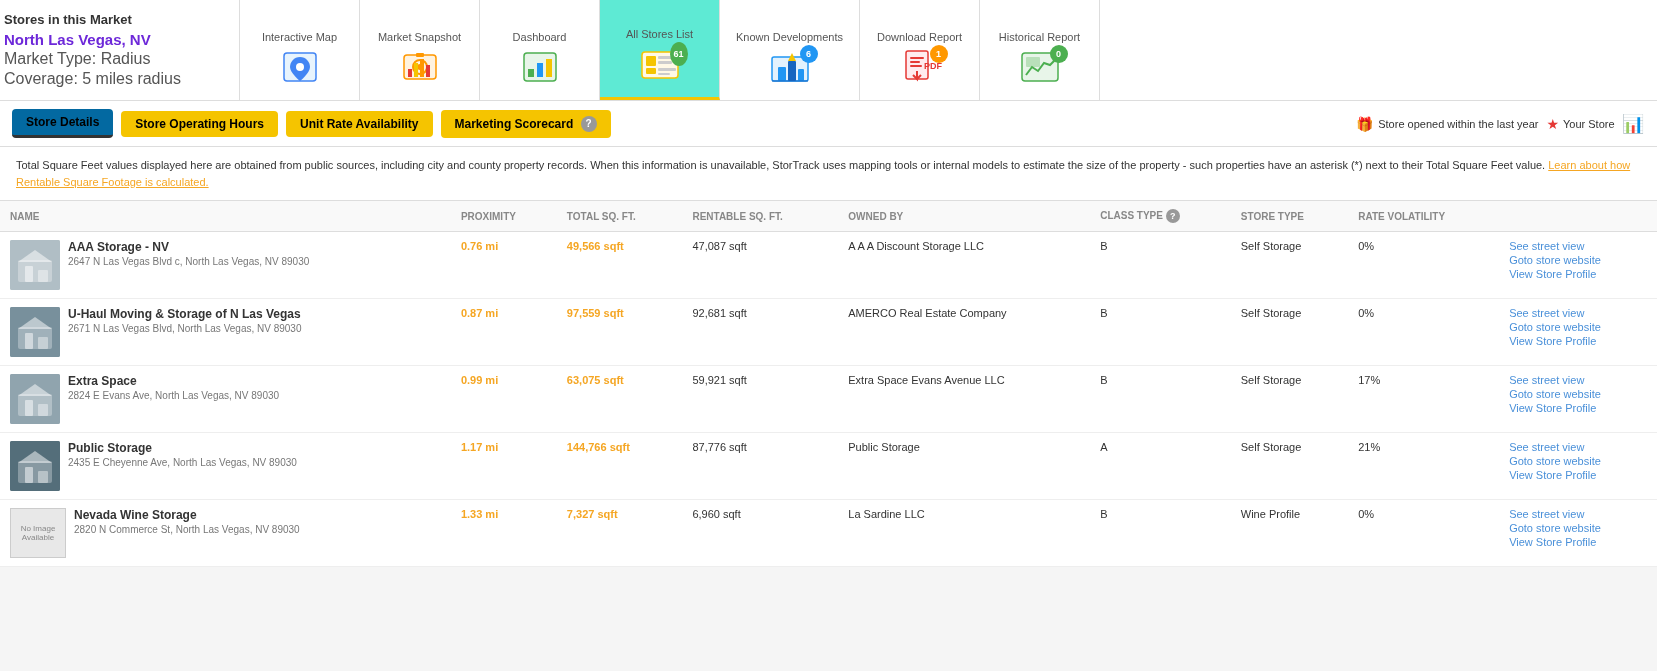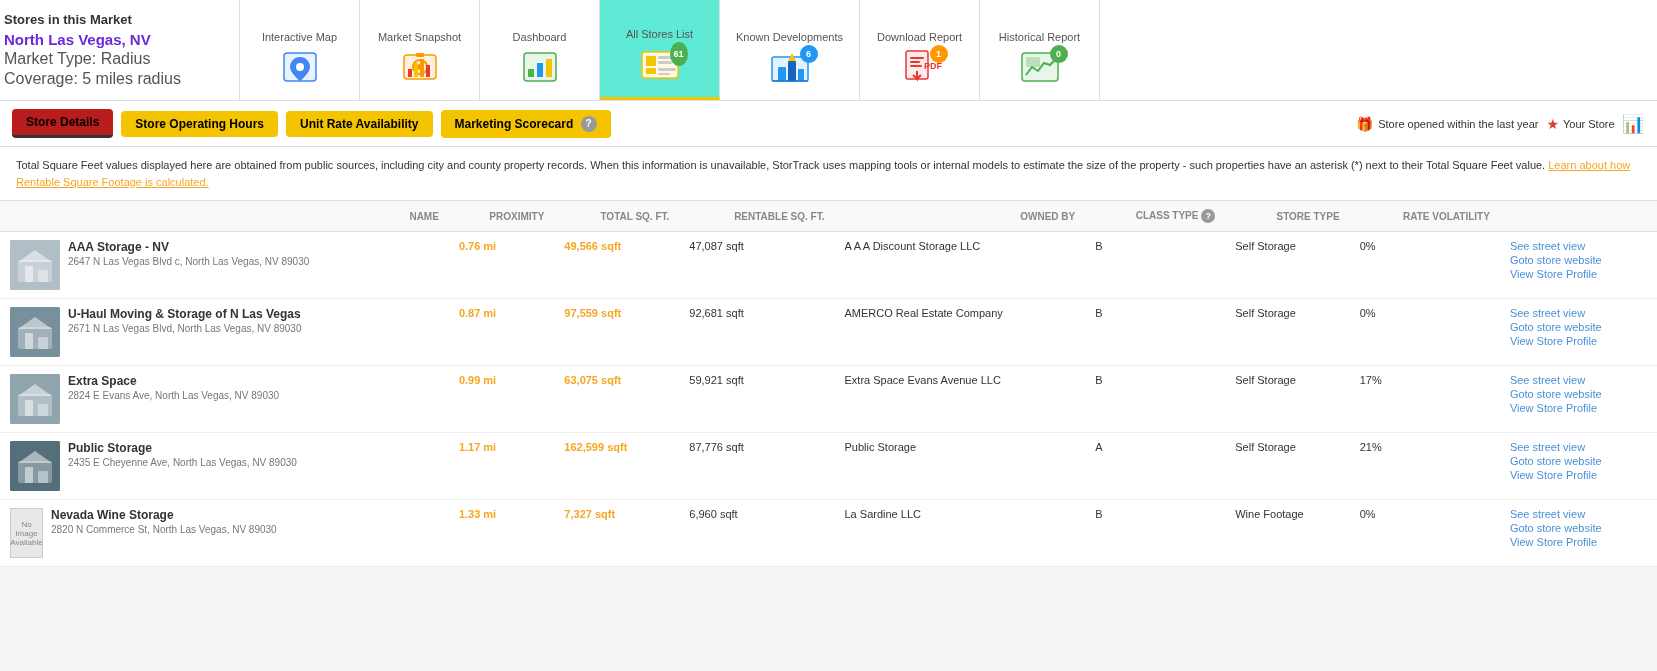--- a/index.html
+++ b/index.html
@@ -14,50 +14,50 @@
 
     
     .nav-tabs { display: flex; flex: 1; align-items: stretch; }
     .nav-tab { display: flex; flex-direction: column; align-items: center; justify-content: flex-end; padding: 8px 16px; min-width: 120px; border-right: 1px solid #ddd; cursor: pointer; background: #fff; text-align: center; }
     .nav-tab .tab-label { font-size: 11px; color: #555; margin-bottom: 6px; }
     .nav-tab .tab-icon { font-size: 28px; position: relative; }
 
     
     .sub-tabs-bar { display: flex; align-items: center; padding: 8px 12px; background: #fff; border-bottom: 1px solid #ddd; gap: 8px; }
     .sub-tab { padding: 6px 14px; border-radius: 4px; font-size: 12px; font-weight: bold; cursor: pointer; }
-    .sub-tab.active-tab { background: #b91c1c; color: #000; border-bottom: 3px solid #333; }
+    .sub-tab.active-tab { background: #0369a1; color: #000; border-bottom: 3px solid #333; }
     .sub-tab.yellow { background: #f5c400; color: #000; }
     .help-icon { display: inline-flex; align-items: center; justify-content: center; width: 16px; height: 16px; background: #999; color: #fff; border-radius: 50%; font-size: 10px; cursor: pointer; }
 
     .legend-area { margin-left: auto; display: flex; align-items: center; gap: 8px; font-size: 11px; }
     .legend-item { display: flex; align-items: center; gap: 4px; }
 
     
     .notice { padding: 10px 16px; background: #fff; font-size: 11px; color: #333; line-height: 1.5; border-bottom: 1px solid #ddd; }
     .notice a { color: #f5a623; text-decoration: underline; }
 
     
     .table-container { background: #fff; overflow-x: auto; }
     table { width: 100%; border-collapse: collapse; font-size: 11px; }
     thead tr { background: #f9f9f9; }
-    th { padding: 8px 10px; text-align: right; font-size: 10px; font-weight: bold; color: #888; text-transform: uppercase; border-bottom: 1px solid #ddd; white-space: nowrap; }
+    th { padding: 8px 10px; text-align: left; font-size: 10px; font-weight: bold; color: #888; text-transform: uppercase; border-bottom: 1px solid #ddd; white-space: nowrap; }
     td { padding: 8px 10px; border-bottom: 1px solid #eee; vertical-align: top; }
 
     .store-thumb { width: 50px; height: 50px; background: #ccc; object-fit: cover; border-radius: 2px; display: flex; align-items: center; justify-content: center; font-size: 8px; color: #666; text-align: center; overflow: hidden; }
     .store-cell { display: flex; gap: 8px; align-items: flex-start; }
     .store-name { font-weight: bold; color: #333; font-size: 12px; }
     .store-address { color: #777; font-size: 10px; margin-top: 2px; }
 
     .proximity { color: #f5a623; font-weight: bold; }
     .sqft-highlight { color: #f5a623; font-weight: bold; }
 
     .actions { display: flex; flex-direction: column; gap: 2px; }
     .action-link { color: #4a90d9; text-decoration: none; font-size: 11px; cursor: pointer; white-space: nowrap; }
 
-    .no-image { background: #e8e8e8; border: 1px solid #ccc; display: flex; align-items: center; justify-content: center; font-size: 8px; color: #888; text-align: center; width: 33px; height: 50px; }
+    .no-image { background: #e8e8e8; border: 1px solid #ccc; display: flex; align-items: center; justify-content: center; font-size: 8px; color: #888; text-align: center; width: 56px; height: 50px; }
 
     .nav-tab-active { background: #5eead4; border-bottom: 3px solid #f5c400; }
   </style>
 </head>
 <body>
 
 <div class="header">
   <div class="store-info">
     <div class="title">Stores in this Market</div>
     <div class="subtitle">North Las Vegas, NV</div>
@@ -335,21 +335,21 @@
       </svg>
     </div>
               </div>
         <div>
           <div class="store-name">Public Storage</div>
           <div class="store-address">2435 E Cheyenne Ave, North Las Vegas, NV 89030</div>
         </div>
       </div>
     </td>
     <td><span class="proximity">1.17 mi</span></td>
-    <td><span class="sqft-highlight">162,599 sqft</span></td>
+    <td><span class="sqft-highlight">144,766 sqft</span></td>
     <td>87,776 sqft</td>
     <td>Public Storage</td>
     <td>A</td>
     <td>Self Storage</td>
     <td>21%</td>
     <td>
             <div class="actions">
               <a class="action-link" href="#">See street view</a>
               <a class="action-link" href="#">Goto store website</a>
               <a class="action-link" href="#">View Store Profile</a>
@@ -366,21 +366,21 @@
           <div class="store-name">Nevada Wine Storage</div>
           <div class="store-address">2820 N Commerce St, North Las Vegas, NV 89030</div>
         </div>
       </div>
     </td>
     <td><span class="proximity">1.33 mi</span></td>
     <td><span class="sqft-highlight">7,327 sqft</span></td>
     <td>6,960 sqft</td>
     <td>La Sardine LLC</td>
     <td>B</td>
-    <td>Wine Footage</td>
+    <td>Wine Profile</td>
     <td>0%</td>
     <td>
             <div class="actions">
               <a class="action-link" href="#">See street view</a>
               <a class="action-link" href="#">Goto store website</a>
               <a class="action-link" href="#">View Store Profile</a>
             </div>
           </td>
   </tr>
       </tbody>

